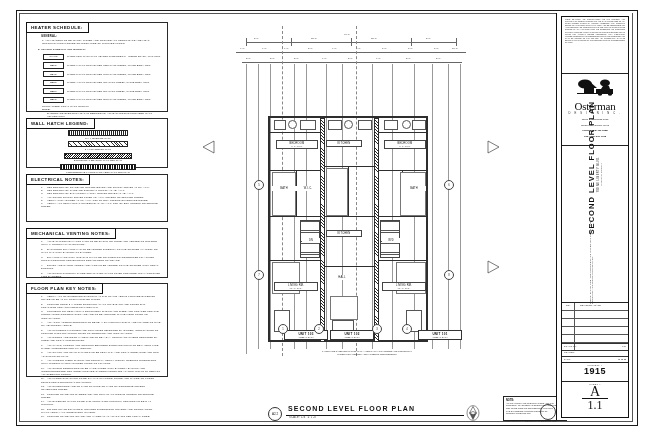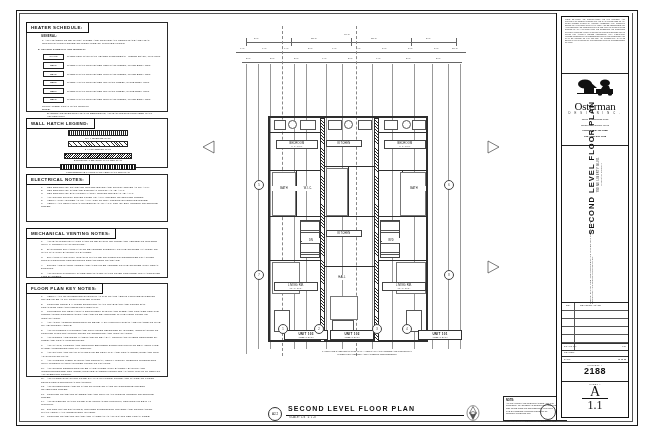--- a/index.html
+++ b/index.html
@@ -520,21 +520,21 @@
         </div>
         <div class="fldrow">
           <div class="fldlbl">DATE:</div>
           <div class="fldval">11-08-22</div>
         </div>
       </div>
 
       <div class="tb-div" style="top:345px;"></div>
       <div class="projno" style="top:347px;">
         <div class="pl">PROJECT #</div>
-        <div class="pv">2188</div>
+        <div class="pv">1915</div>
       </div>
 
       <div class="tb-div" style="top:364px;"></div>
       <div class="sheetno" style="top:366px;">
         <div class="sl">SHEET #</div>
         <div class="sA">A</div>
         <div class="sheetrule"></div>
         <div class="sN">1.1</div>
       </div>
 

